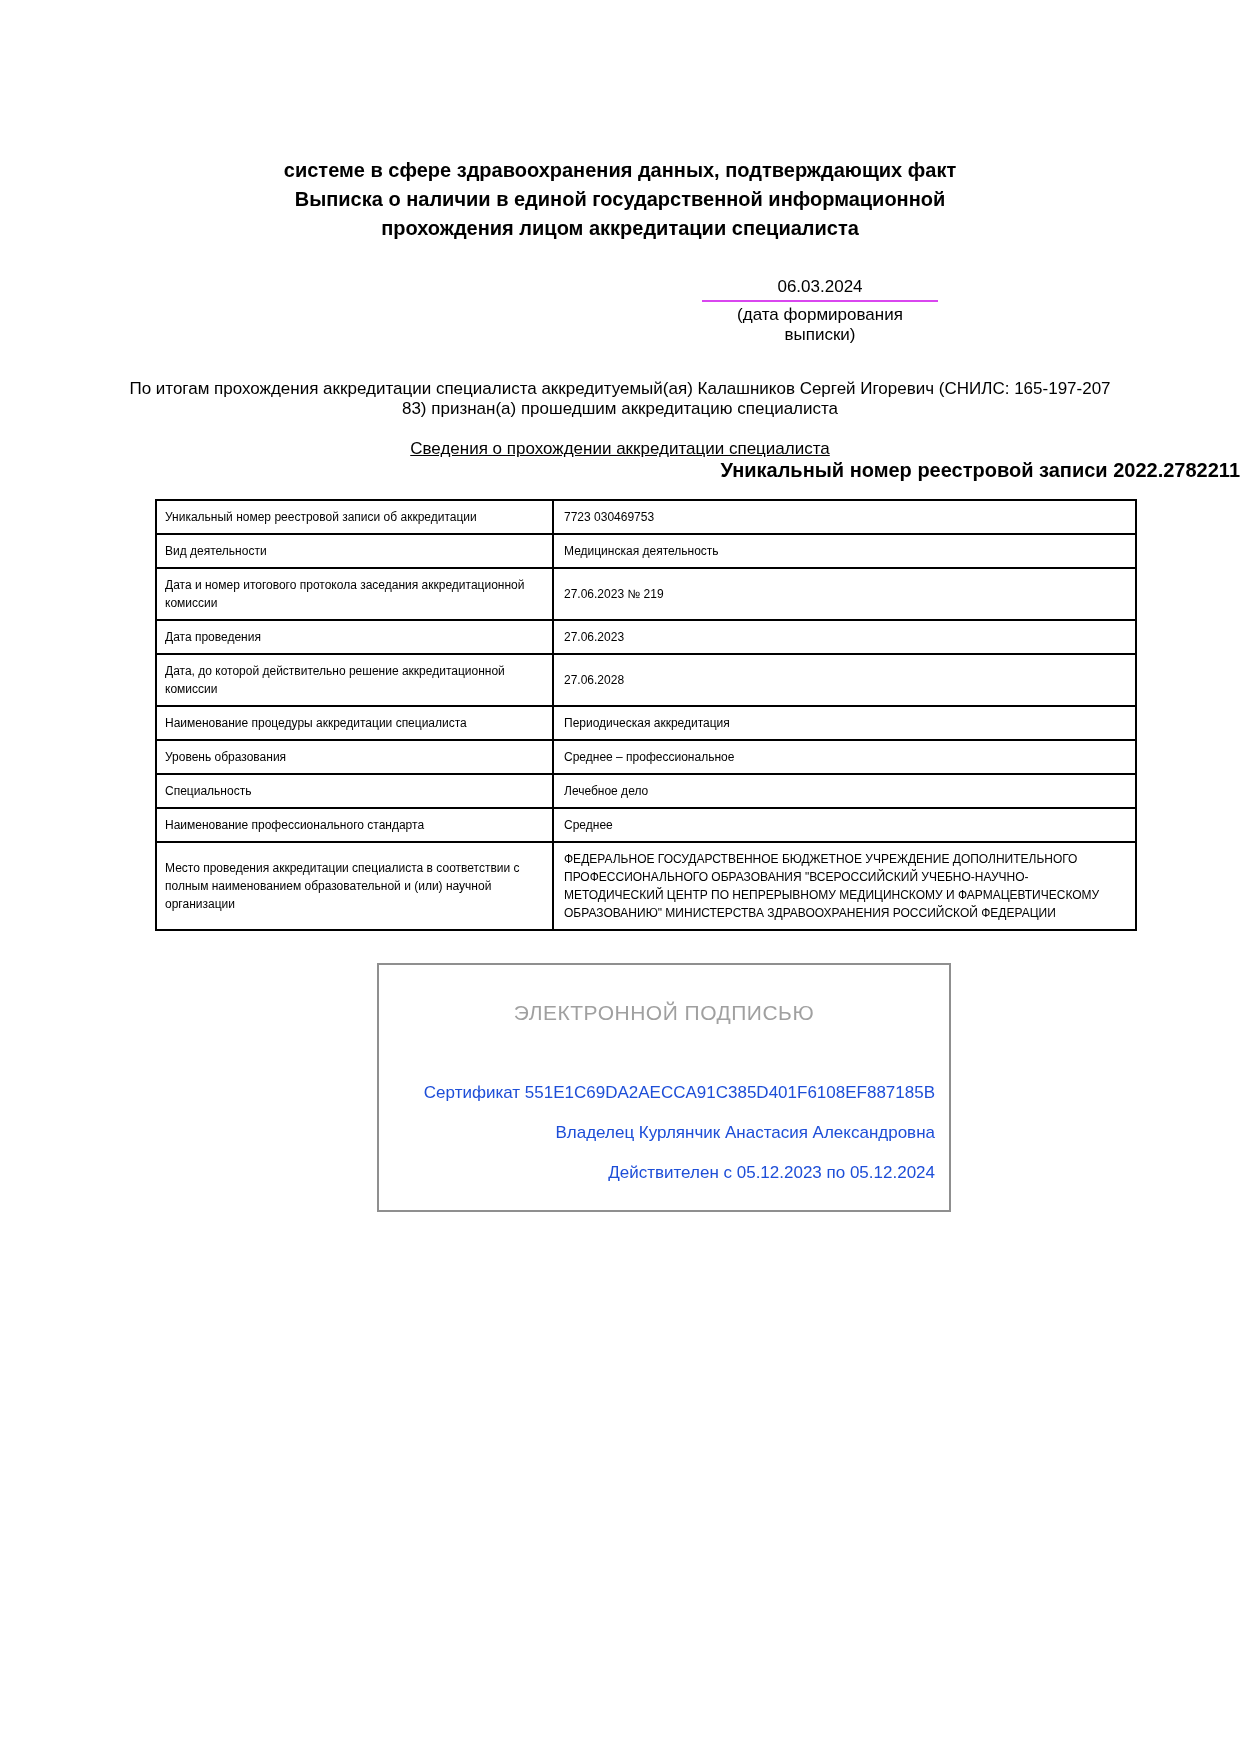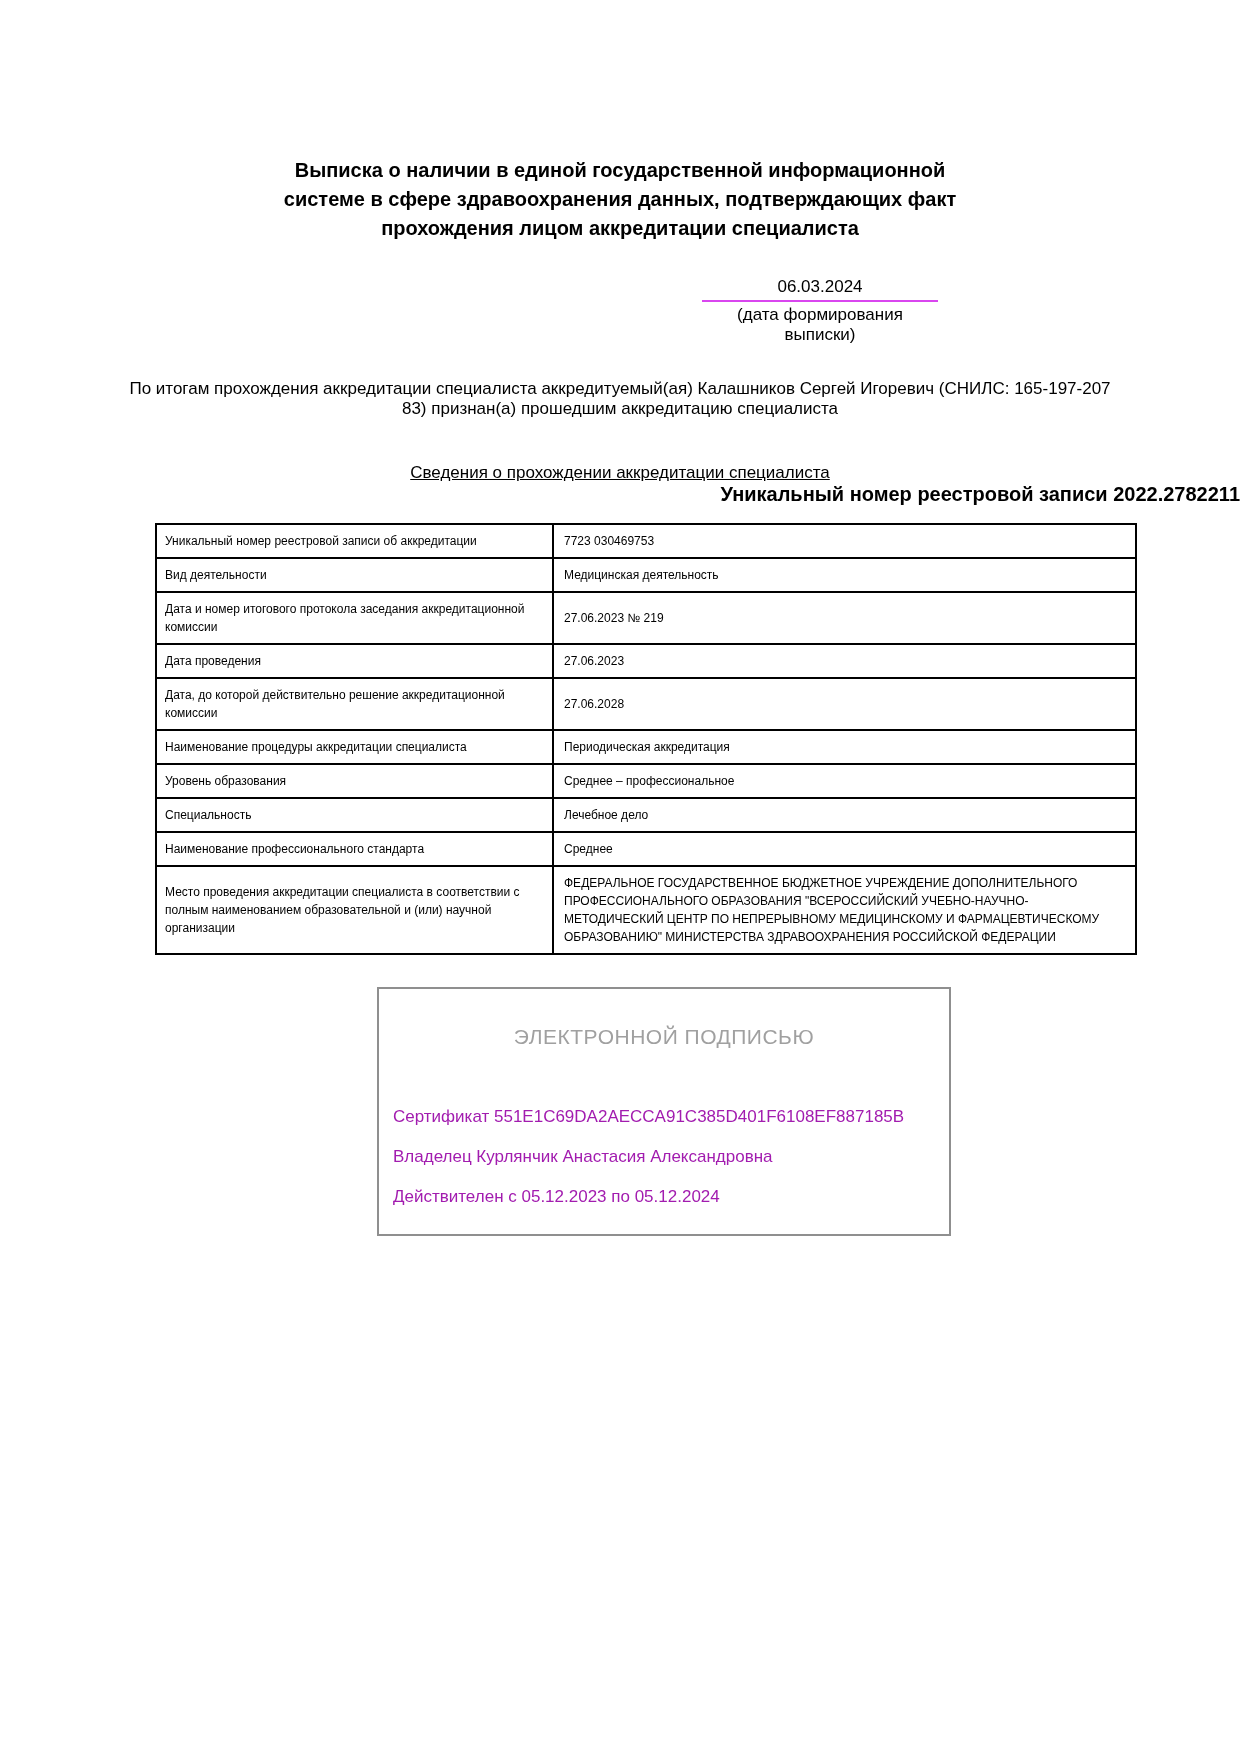--- a/index.html
+++ b/index.html
@@ -43,21 +43,21 @@
     line-height: 20px;
   }
   .intro {
     margin: 34px auto 0 auto;
     max-width: 1005px;
     text-align: center;
     font-size: 17px;
     line-height: 20px;
   }
   .section-heading {
-    margin-top: 44px;
+    margin-top: 20px;
     text-align: center;
     font-size: 17px;
     text-decoration: underline;
     font-weight: normal;
   }
   .registry-heading {
     text-align: right;
     font-size: 20px;
     font-weight: bold;
   }
@@ -91,35 +91,35 @@
     font-size: 21px;
     letter-spacing: 0.5px;
     line-height: 24px;
     color: #a0a0a0;
   }
   .sig-head.line1 { margin-top: 4px; }
   .sig-head.line2 { margin-top: 22px; }
   .sig-detail {
     font-size: 17px;
     line-height: 20px;
-    color: #a21caf;
-    text-align: left;
+    color: #1d4ed8;
+    text-align: right;
   }
   .sig-detail.cert  { margin-top: 58px; }
   .sig-detail.owner { margin-top: 20px; }
   .sig-detail.valid { margin-top: 20px; }
 </style>
 </head>
 <body>
 
 <div class="page">
 
   <div class="doc-title">
+    <div>системе в сфере здравоохранения данных, подтверждающих факт</div>
     <div>Выписка о наличии в единой государственной информационной</div>
-    <div>системе в сфере здравоохранения данных, подтверждающих факт</div>
     <div>прохождения лицом аккредитации специалиста</div>
   </div>
 
   <div class="date-block">
     <span class="date-value">06.03.2024</span>
     <span class="date-caption">(дата формирования выписки)</span>
   </div>
 
   <div class="intro">По итогам прохождения аккредитации специалиста аккредитуемый(ая) Калашников Сергей Игоревич (СНИЛС: 165-197-207 83) признан(а) прошедшим аккредитацию специалиста</div>
 

